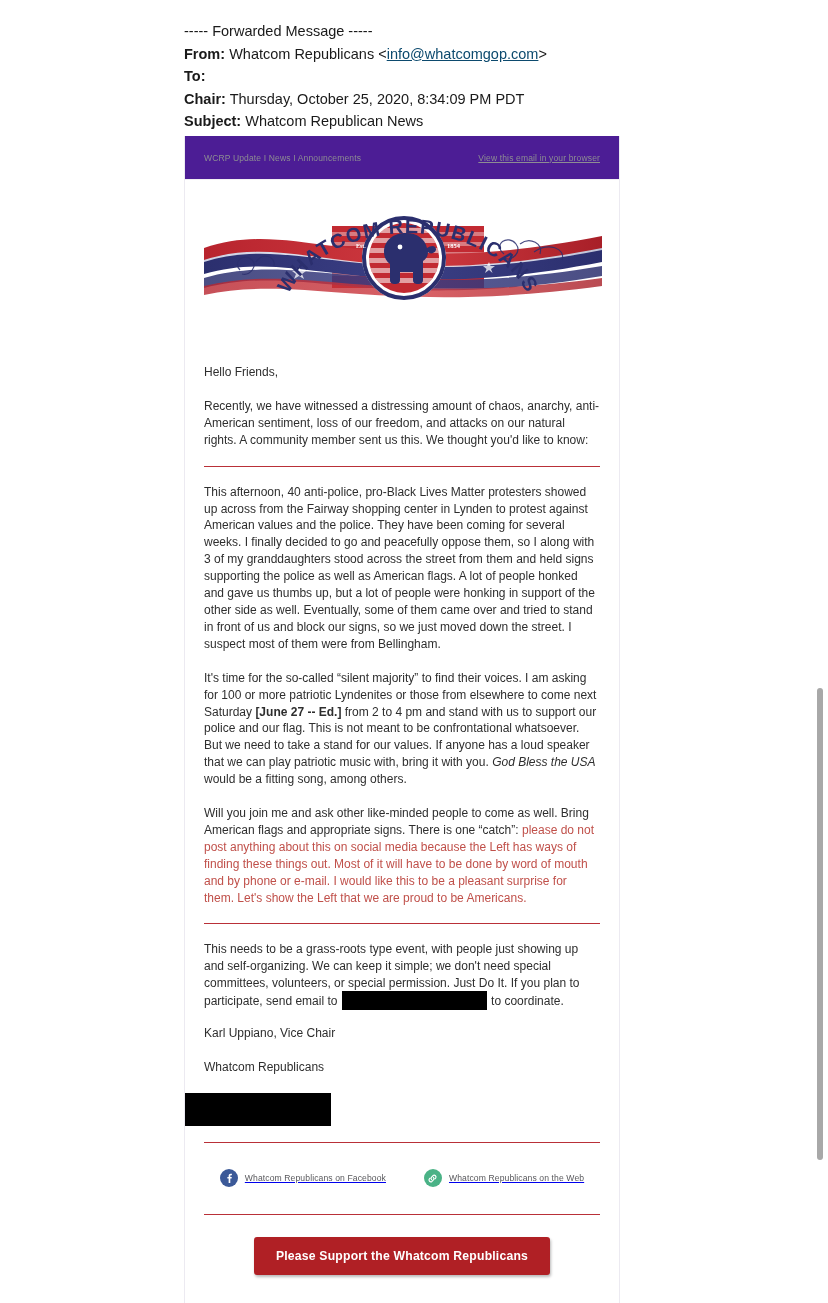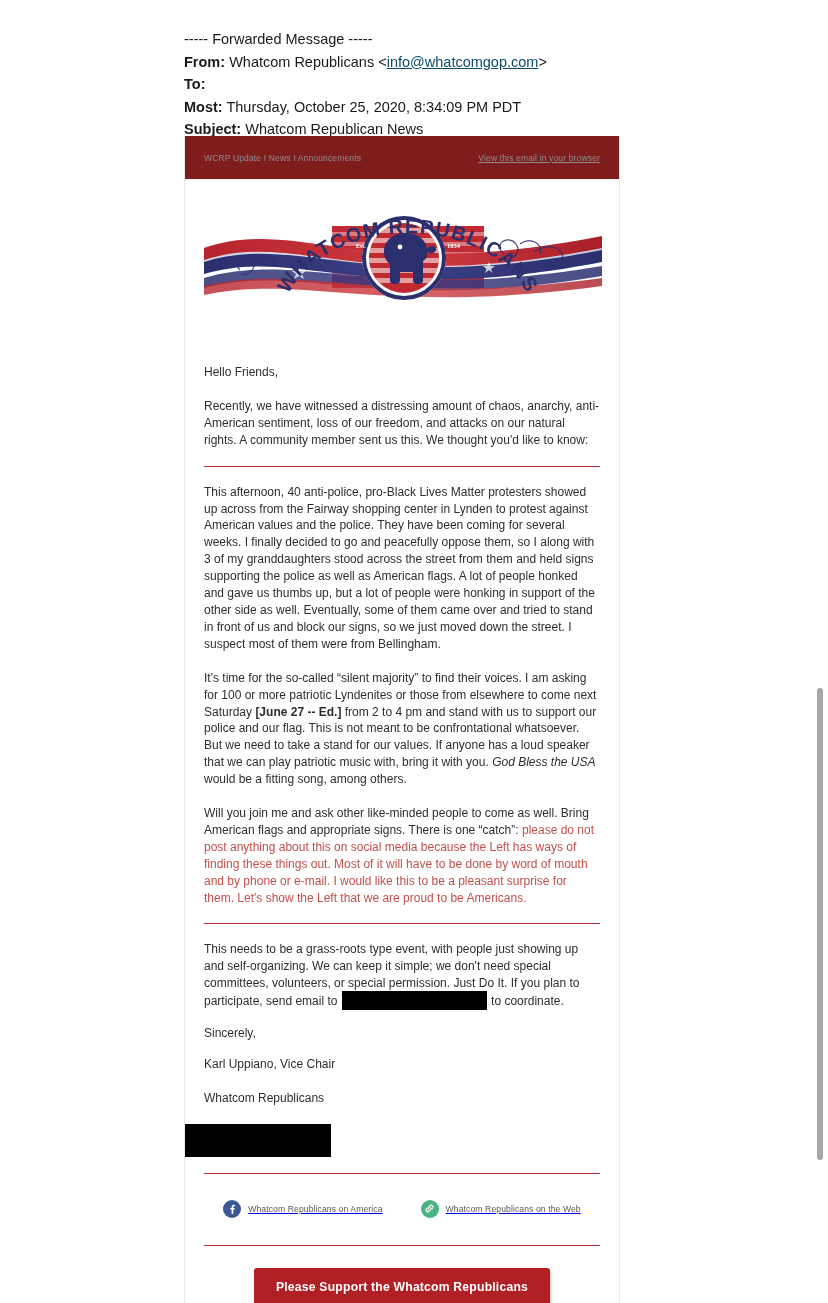--- a/index.html
+++ b/index.html
@@ -14,21 +14,21 @@
     position: relative;
     overflow: hidden;
     font-family: "Liberation Sans", sans-serif;
     -webkit-font-smoothing: antialiased;
   }
 
   
   .fwd-header {
     position: absolute;
     left: 184px;
-    top: 28px;
+    top: 20px;
     width: 460px;
     font-size: 14.5px;
     line-height: 22.5px;
     color: #1a1a1a;
   }
   .fwd-header .rule-line { white-space: pre; }
   .fwd-header .lbl { font-weight: bold; }
   .fwd-header a {
     color: #0c4a6e;
     text-decoration: underline;
@@ -40,21 +40,21 @@
     left: 184px;
     top: 136px;
     width: 436px;
     background: #ffffff;
     border-left: 1px solid #eceaf1;
     border-right: 1px solid #eceaf1;
     box-sizing: border-box;
   }
 
   .preheader {
-    background: #7f1d1d;
+    background: #4c1d95;
     height: 44px;
     display: flex;
     align-items: center;
     justify-content: space-between;
     padding: 0 19px;
     box-sizing: border-box;
     border-bottom: 1px solid #f0eff3;
   }
   .preheader-left {
     font-size: 8.5px;
@@ -203,21 +203,21 @@
   <div class="rule-line">----- Forwarded Message -----</div>
   <div>
     <span class="lbl">From:</span>
     <span>Whatcom Republicans &lt;</span><a href="#">info@whatcomgop.com</a><span>&gt;</span>
   </div>
   <div>
     <span class="lbl">To:</span>
     <span></span>
   </div>
   <div>
-    <span class="lbl">Most:</span>
+    <span class="lbl">Chair:</span>
     <span>Thursday, October 25, 2020, 8:34:09 PM PDT</span>
   </div>
   <div>
     <span class="lbl">Subject:</span>
     <span>Whatcom Republican News</span>
   </div>
 </div>
 
 <div class="email-shell">
 
@@ -323,40 +323,39 @@
 
     <p><span>It's time for the so-called “silent majority” to find their voices. I am asking for 100 or more patriotic Lyndenites or those from elsewhere to come next Saturday </span><span class="ed-note">[June 27 -- Ed.]</span><span> from 2 to 4 pm and stand with us to support our police and our flag. This is not meant to be confrontational whatsoever. But we need to take a stand for our values. If anyone has a loud speaker that we can play patriotic music with, bring it with you. </span><span class="em">God Bless the USA</span><span> would be a fitting song, among others.</span></p>
 
     <p><span>Will you join me and ask other like-minded people to come as well. Bring American flags and appropriate signs. There is one “catch”: </span><span class="red-text">please do not post anything about this on social media because the Left has ways of finding these things out. Most of it will have to be done by word of mouth and by phone or e-mail. I would like this to be a pleasant surprise for them. Let's show the Left that we are proud to be Americans.</span></p>
 
 
     <hr class="hr-red">
 
     <p class="tight"><span>This needs to be a grass-roots type event, with people just showing up and self-organizing. We can keep it simple; we don't need special committees, volunteers, or special permission. Just Do It. If you plan to participate, send email to </span><span class="redact redact-inline"></span><span> to coordinate.</span></p>
 
-    <p class="tight">Sincerely,</p>
 
     <div class="sig-block">
       <p class="sig-line">Karl Uppiano, Vice Chair</p>
       <p class="sig-line">Whatcom Republicans</p>
       <span class="redact redact-block"></span>
     </div>
   </div>
 
   <div class="footer-wrap">
     <hr class="hr-red wide" style="margin-top:16px;margin-bottom:0;">
 
     <div class="social-row">
       <a class="social-item" href="#">
         <span class="social-icon fb">
           <svg width="10" height="10" viewBox="0 0 10 10" aria-hidden="true">
             <path d="M6.3 10V5.6h1.3l.2-1.6H6.3V3c0-.45.13-.75.78-.75H7.9V.8C7.75.78 7.25.74 6.67.74c-1.2 0-2.03.74-2.03 2.1V4H3.35v1.6h1.29V10z" fill="#ffffff"></path>
           </svg>
         </span>
-        <span class="social-label">Whatcom Republicans on America</span>
+        <span class="social-label">Whatcom Republicans on Facebook</span>
       </a>
       <a class="social-item" href="#">
         <span class="social-icon web">
           <svg width="11" height="11" viewBox="0 0 12 12" aria-hidden="true">
             <g fill="none" stroke="#ffffff" stroke-width="1.25" stroke-linecap="round">
               <path d="M5 7.2 A2 2 0 0 1 5 4.4 L6.6 2.8 A2 2 0 0 1 9.4 5.6 L8.6 6.4"></path>
               <path d="M7 4.8 A2 2 0 0 1 7 7.6 L5.4 9.2 A2 2 0 0 1 2.6 6.4 L3.4 5.6"></path>
             </g>
           </svg>
         </span>

